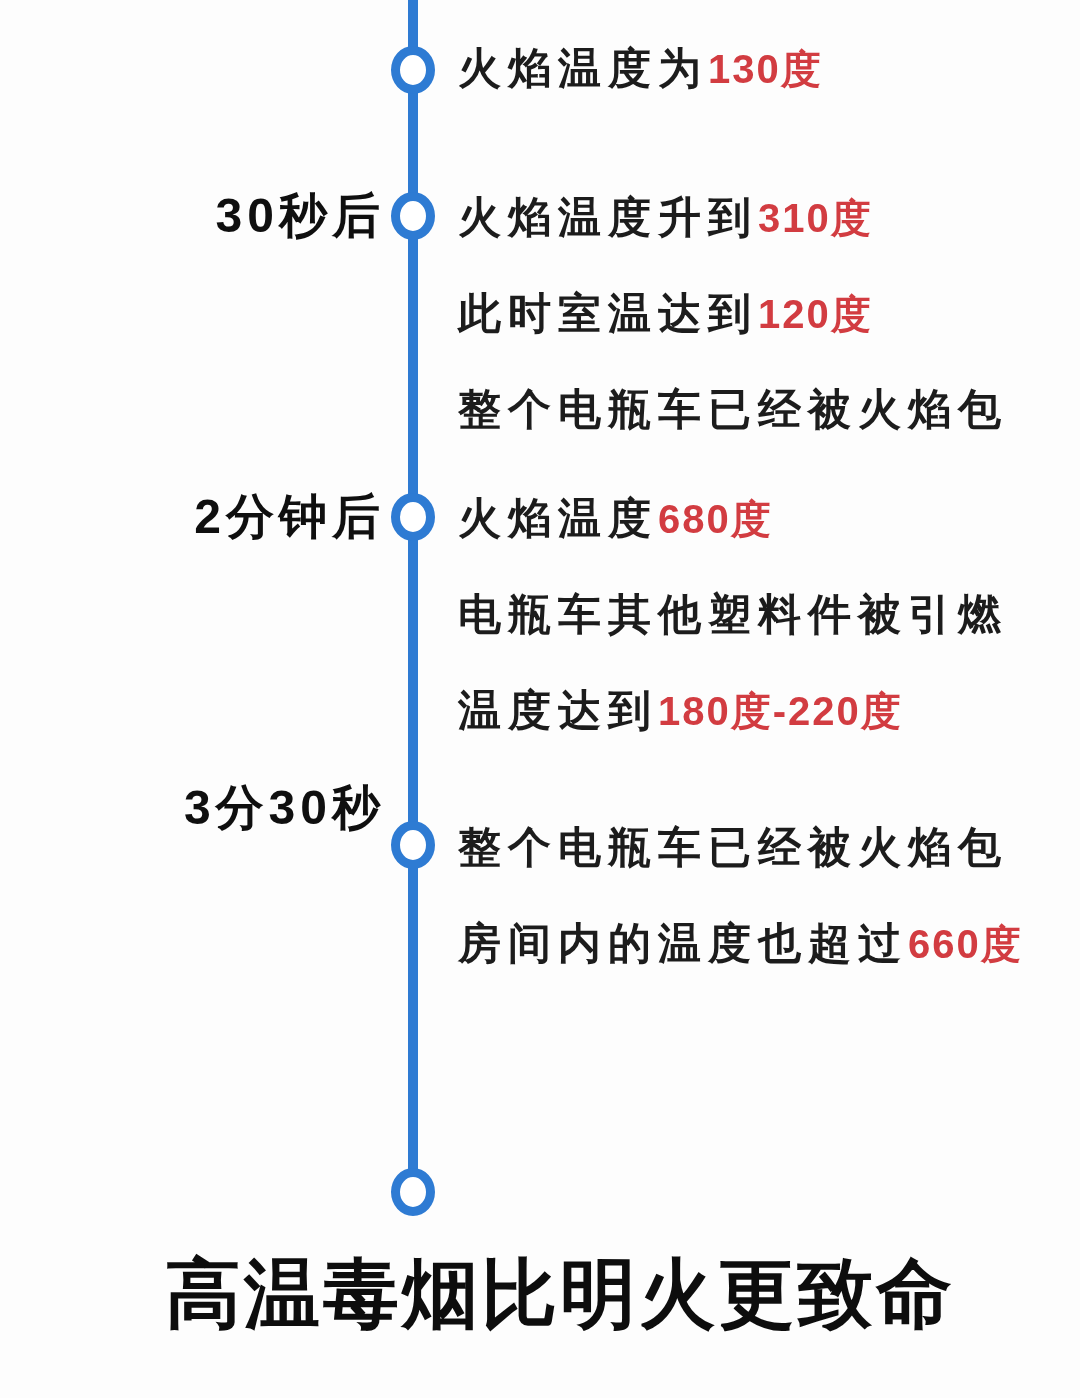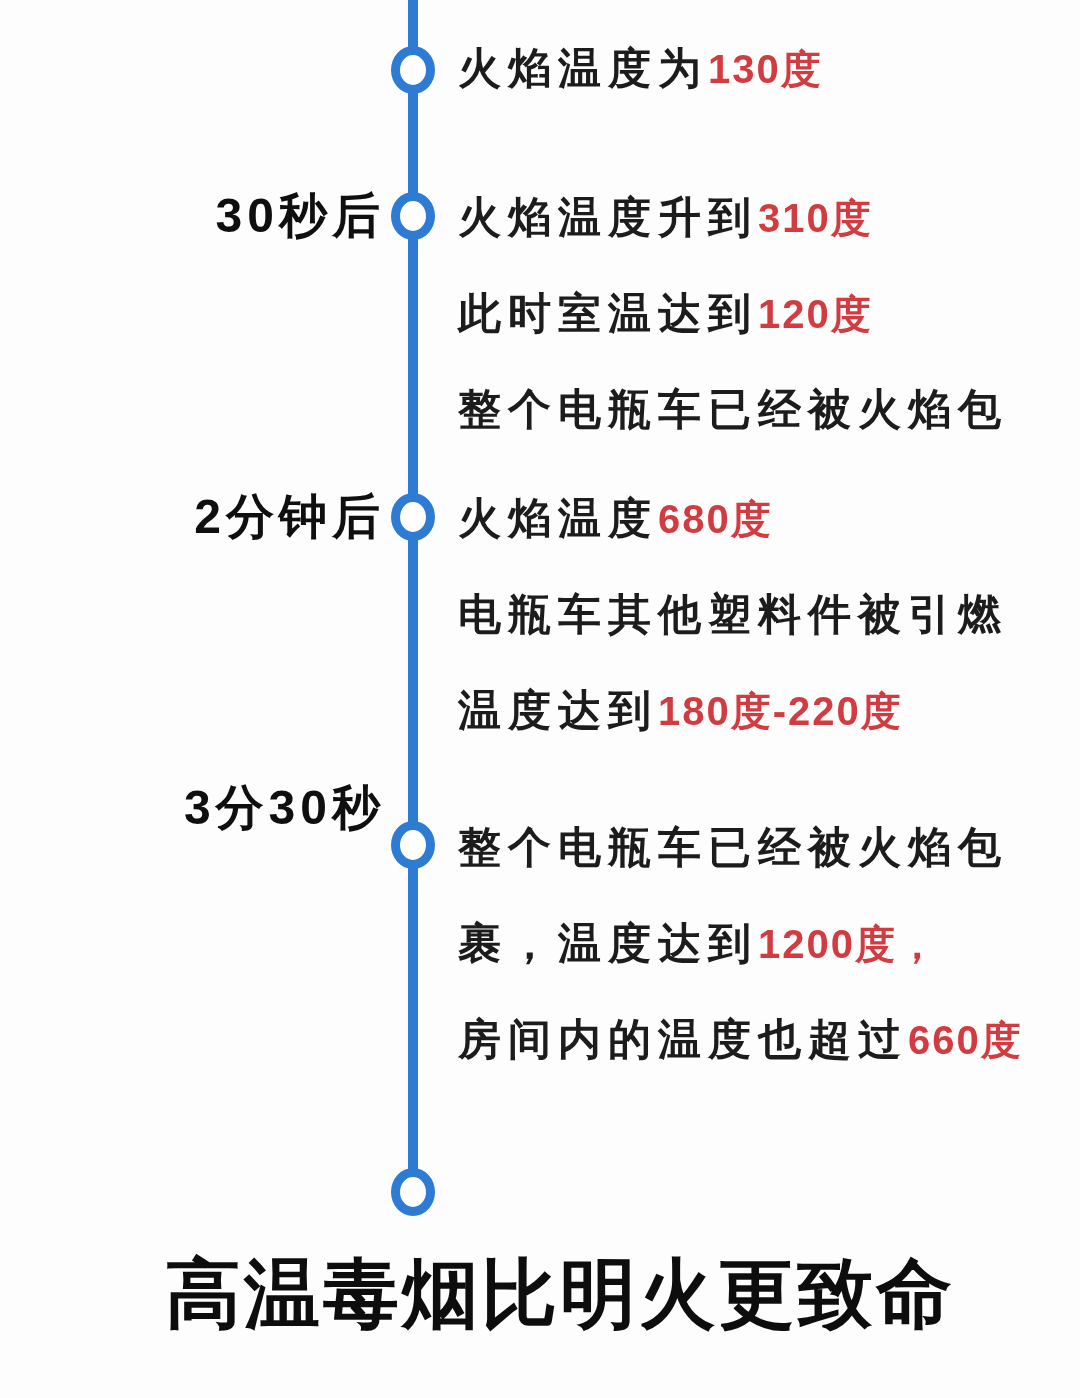--- a/index.html
+++ b/index.html
@@ -108,19 +108,18 @@
       <div class="line"><span class="seg-black">此时室温达到</span><span class="seg-red">120度</span></div>
       <div class="line"><span class="seg-black">整个电瓶车已经被火焰包</span></div>
     </div>
   <div class="detail" style="top:475px">
       <div class="line"><span class="seg-black">火焰温度</span><span class="seg-red">680度</span></div>
       <div class="line"><span class="seg-black">电瓶车其他塑料件被引燃</span></div>
       <div class="line"><span class="seg-black">温度达到</span><span class="seg-red">180度-220度</span></div>
     </div>
   <div class="detail" style="top:804px">
       <div class="line"><span class="seg-black">整个电瓶车已经被火焰包</span></div>
-      <div class="line"><span class="seg-black">裹，温度达到</span><span class="seg-red">1200度，</span></div>
       <div class="line"><span class="seg-black">房间内的温度也超过</span><span class="seg-red">660度</span></div>
     </div>
 
   <div class="footer-title">高温毒烟比明火更致命</div>
 
 </div>
 
 </body></html>

